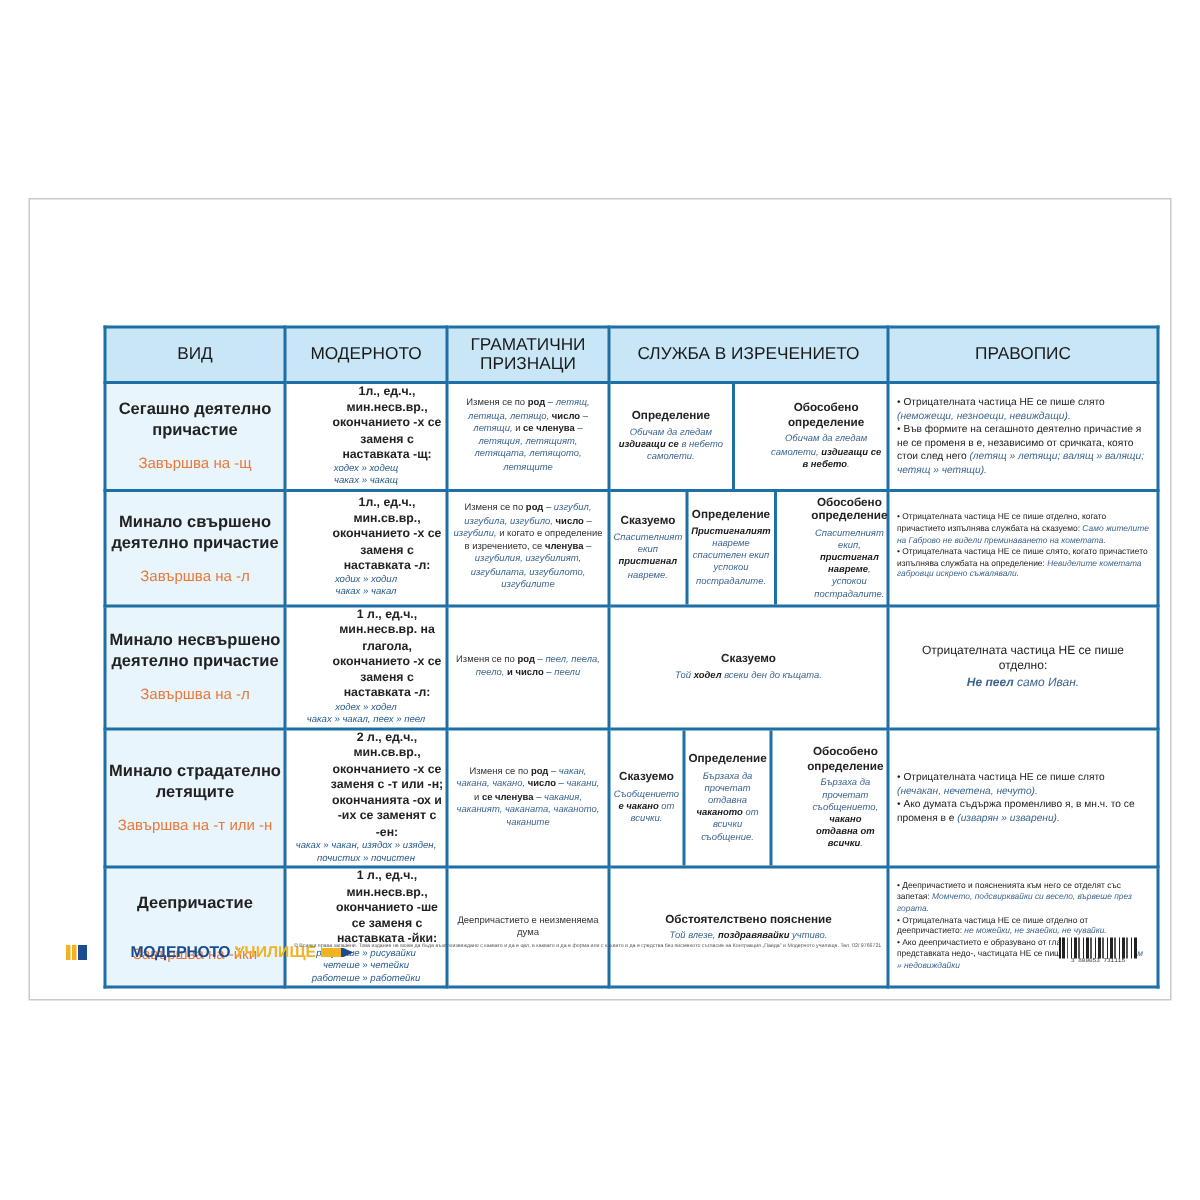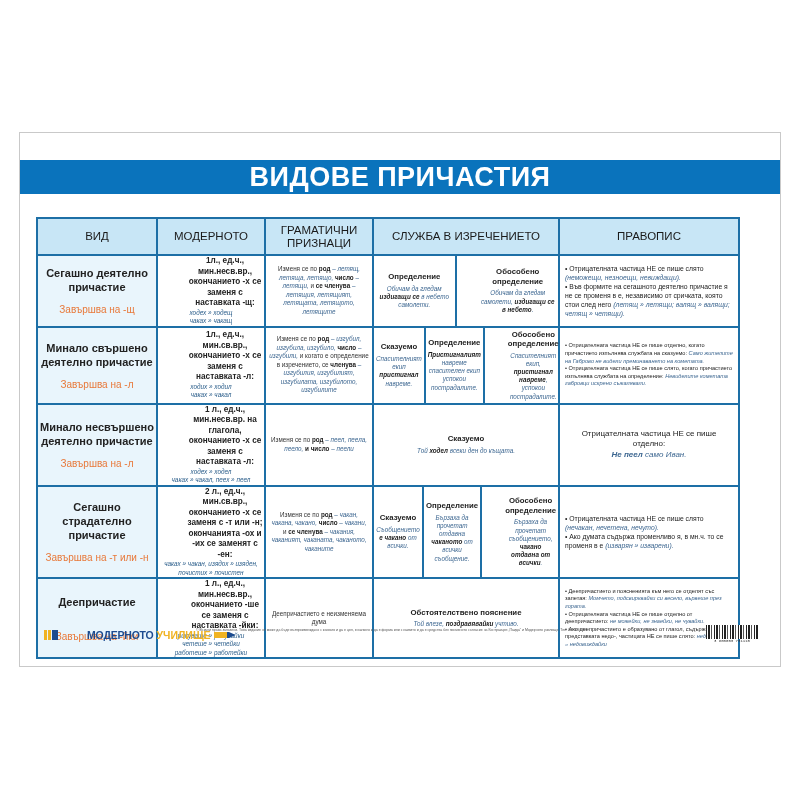--- a/index.html
+++ b/index.html
@@ -13,21 +13,21 @@
   .title-band {
     position: absolute; left: 0; top: 27px; width: 760px; height: 34px;
     background: #0a73bc; display: flex; align-items: center; justify-content: center;
   }
   .title-band h1 {
     color: #fff; font-size: 27px; font-weight: bold; letter-spacing: 0.5px;
     font-family: "Liberation Sans", sans-serif;
   }
 
   table.grid {
-    position: absolute; left: 16px; top: 84px; width: 702px;
+    position: absolute; left: 49px; top: 84px; width: 702px;
     border-collapse: collapse; table-layout: fixed;
   }
   table.grid td, table.grid th {
     border: 2px solid #1d6fa6; vertical-align: middle; text-align: center;
   }
   table.grid th {
     background: #c8e6f6; height: 37px; font-size: 11.5px; font-weight: normal;
     color: #1a1a1a; line-height: 13px;
   }
   .c-vid { background: #e9f5fc; }
@@ -75,23 +75,20 @@
     clip-path: polygon(0 0, 70% 0, 100% 50%, 70% 100%, 0 100%); }
   .copyright { position: absolute; left: 152px; top: 5px; width: 470px; font-size: 3.5px; line-height: 5px; color: #555; }
   .barcode { position: absolute; left: 662px; top: 2px; width: 52px; }
   .bars { height: 14px; background: repeating-linear-gradient(90deg, #222 0 1px, #fff 1px 2px, #222 2px 4px, #fff 4px 5px, #555 5px 6px, #fff 6px 8px); }
   .bar-num { font-size: 4px; text-align: center; color: #333; font-family: "Liberation Mono", monospace; }
 </style>
 </head>
 <body>
 
 <div class="poster">
-  <div class="title-band">
-    <h1>ВИДОВЕ ПРИЧАСТИЯ</h1>
-  </div>
 
   <table class="grid">
     <colgroup>
       <col style="width:120px">
         <col style="width:108px">
         <col style="width:108px">
         <col style="width:186px">
         <col style="width:180px">
     </colgroup>
     <thead>
@@ -189,21 +186,21 @@
           <div class="f-ex"><span>Той </span><b>ходел</b><span> всеки ден до къщата.</span></div>
         </td>
         <td class="prav prav-c">
           <div>Отрицателната частица НЕ се пише отделно:</div>
           <div><b><i>Не пеел</i></b><i> само Иван.</i></div>
         </td>
       </tr>
 
       <tr class="r4">
         <td class="c-vid">
-          <div class="vid-name">Сегашно страдателно причастие</div>
+          <div class="vid-name">Минало страдателно летящите</div>
           <div class="vid-end">Завършва на -т или -н</div>
         </td>
         <td>
           <div class="form-main">2 л., ед.ч., мин.св.вр., окончанието -х се заменя с -т или -н; окончанията -ох и -их се заменят с -ен:</div>
           <div class="form-ex">чаках » чакан, изядох » изяден,</div>
           <div class="form-ex">почистих » почистен</div>
         </td>
         <td class="gram">
           <span>Изменя се по </span><b>род</b><i> – чакан, чакана, чакано, </i><b>число</b><i> – чакани, </i><span>и </span><b>се членува</b><i> – чакания, чаканият, чаканата, чаканото, чаканите</i>
         </td>

